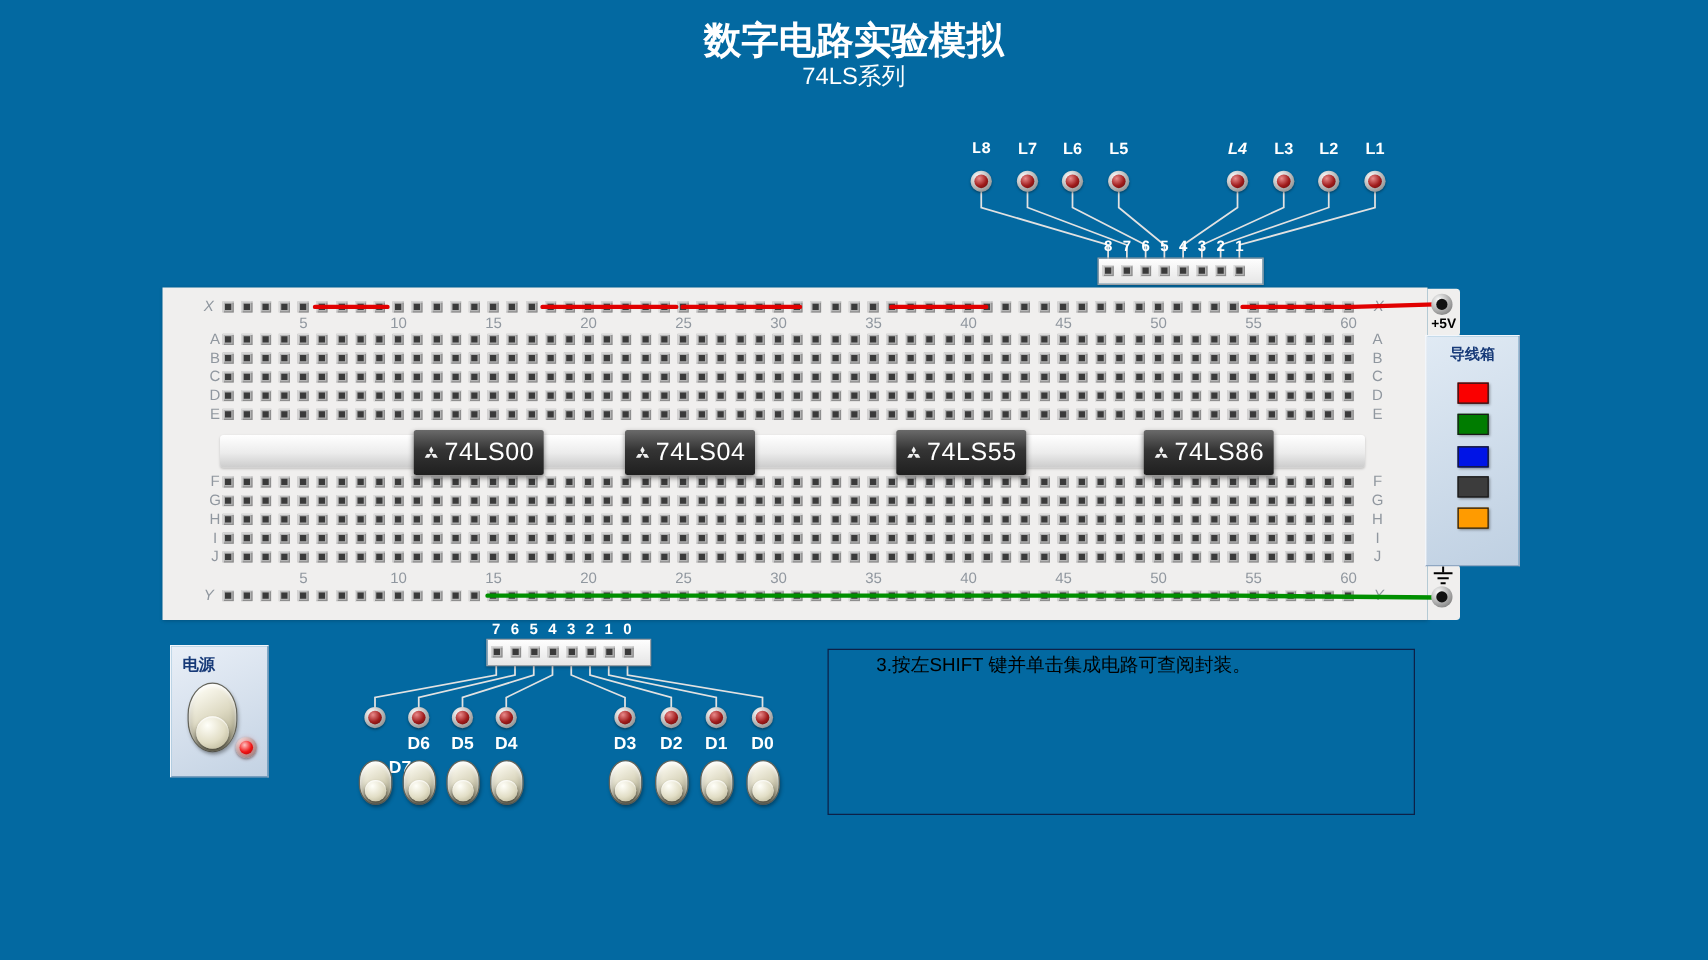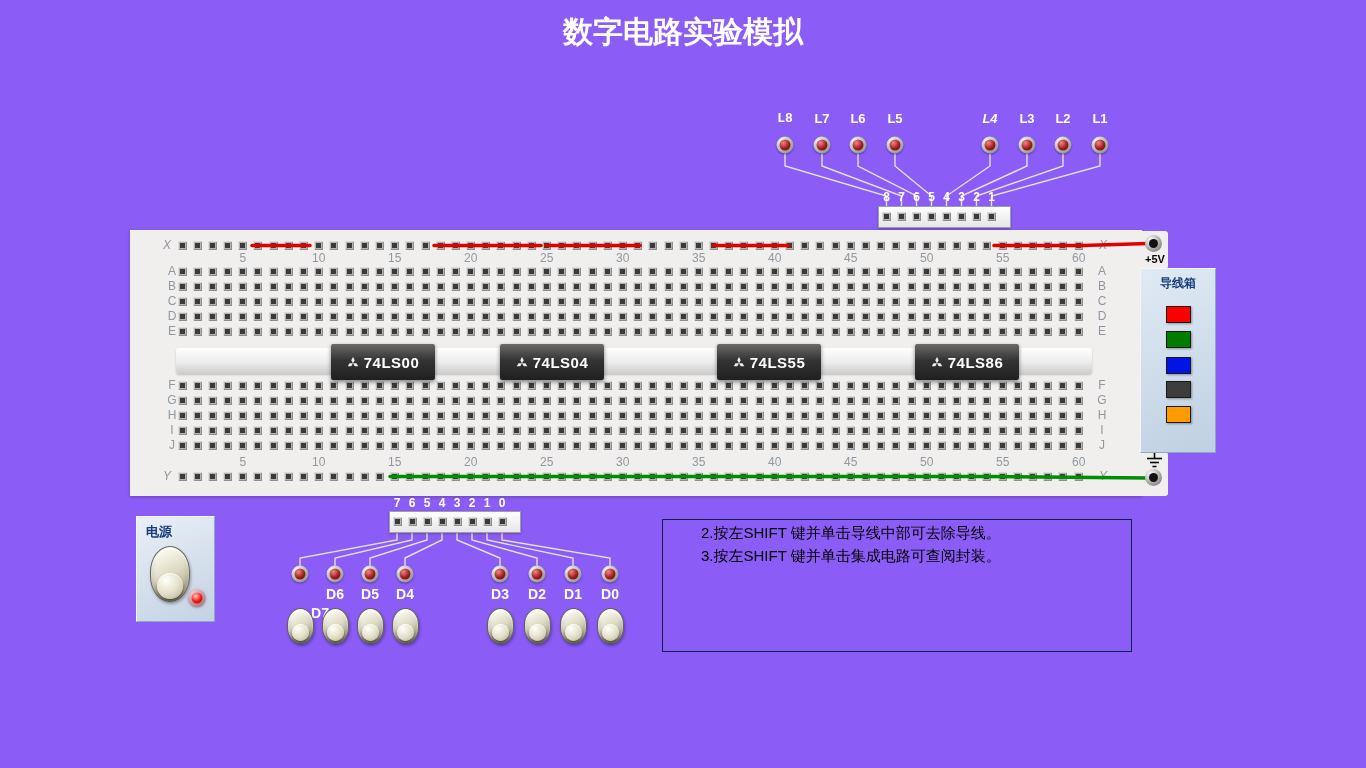--- a/index.html
+++ b/index.html
@@ -21,21 +21,21 @@
   .hole::after { content:""; position:absolute; left:2px; top:2px; width:5px; height:5px; background:#3a3a3a; }
   .num { position:absolute; transform:translateX(-50%); color:#90979f; font-size:12px; line-height:14px; }
   .letter { position:absolute; transform:translate(-50%,-50%); color:#90979f; font-size:12px; }
   .rail-label { font-style:italic; }
   .channel { position:absolute; left:46px; top:118px; width:916px; height:26px;
              background:linear-gradient(180deg,#ffffff,#ececec 55%,#cccccc);
              border-radius:3px; box-shadow:0 1px 2px rgba(0,0,0,.2); }
   .chip { position:absolute; height:36px; display:flex; align-items:center; justify-content:center;
           gap:5px; background:linear-gradient(180deg,#6a6a6a,#343434 45%,#1f1f1f);
           border-radius:2px; box-shadow:0 2px 4px rgba(0,0,0,.45); z-index:2; }
-  .chip-label { color:#fff; font-size:15px; font-weight:bold; letter-spacing:.5px; }
+  .chip-label { color:#fff; font-size:20px; font-weight:normal; letter-spacing:.5px; }
   .chip-logo { display:flex; }
 
   
   .led { position:absolute; width:17px; height:17px; border-radius:50%;
          transform:translate(-50%,-50%); z-index:40;
          background:radial-gradient(circle at 35% 30%, #ffffff, #b9b9b9 50%, #757575);
          box-shadow:0 1px 2px rgba(0,0,0,.4); }
   .led::after { content:""; position:absolute; left:3px; top:3px; width:11px; height:11px; border-radius:50%;
                 background:radial-gradient(circle at 35% 30%, #e98a8a, #a11d1d 55%, #5c0606); }
   .led.lit::after { background:radial-gradient(circle at 38% 32%, #ffc2c2, #f01515 55%, #aa0000);
@@ -91,22 +91,23 @@
   .instr-title { text-align:center; margin-top:6px; font-size:16px; font-weight:bold; color:#000; letter-spacing:2px; }
   .instr-line { margin:2px 0 0 38px; font-size:15px; color:#000; line-height:21px; white-space:nowrap; }
 
   #wire-layer { position:absolute; left:0; top:0; width:1366px; height:768px; z-index:30; pointer-events:none; }
   #overlay { position:absolute; left:0; top:0; width:100%; height:100%; z-index:40; pointer-events:none; }
   #overlay > * { pointer-events:auto; }
 </style>
 </head>
 <body>
 
-<div id="app" data-interactable="false" style="background: #8b5cf6;">
+<div id="app" data-interactable="false" style="background: #0369a1;">
   <div class="title" data-interactable="false">数字电路实验模拟</div>
+  <div class="subtitle" data-interactable="false">74LS系列</div>
 
   <div id="breadboard" data-interactable="true">
     <div class="channel" data-interactable="false"></div>
   <div class="hole-row" data-interactable="false" style="left: 47.5px; top: 10.5px;">
         <div class="hole" data-interactable="true"></div>
         <div class="hole" data-interactable="true"></div>
         <div class="hole" data-interactable="true"></div>
         <div class="hole" data-interactable="true"></div>
         <div class="hole" data-interactable="true"></div>
         <div class="hole" data-interactable="true"></div>
@@ -1105,17 +1106,16 @@
     <div class="wirebox-title" data-interactable="false">导线箱</div>
   <div class="swatch" data-interactable="true" style="left: 25px; top: 37px; background: rgb(250, 0, 0);"></div>
       <div class="swatch" data-interactable="true" style="left: 25px; top: 62px; background: rgb(0, 124, 0);"></div>
       <div class="swatch" data-interactable="true" style="left: 25px; top: 88px; background: rgb(0, 20, 230);"></div>
       <div class="swatch" data-interactable="true" style="left: 25px; top: 112px; background: rgb(60, 60, 60);"></div>
       <div class="swatch" data-interactable="true" style="left: 25px; top: 137px; background: rgb(255, 155, 0);"></div>
     </div>
 
   <div id="instructions" data-interactable="false">
     <div id="instr-lines" data-interactable="false">
-        <div class="instr-line" data-interactable="false">2.按左SHIFT 键并单击导线中部可去除导线。</div>
         <div class="instr-line" data-interactable="false">3.按左SHIFT 键并单击集成电路可查阅封装。</div>
       </div>
   </div>
 </div>
 
 </body></html>

